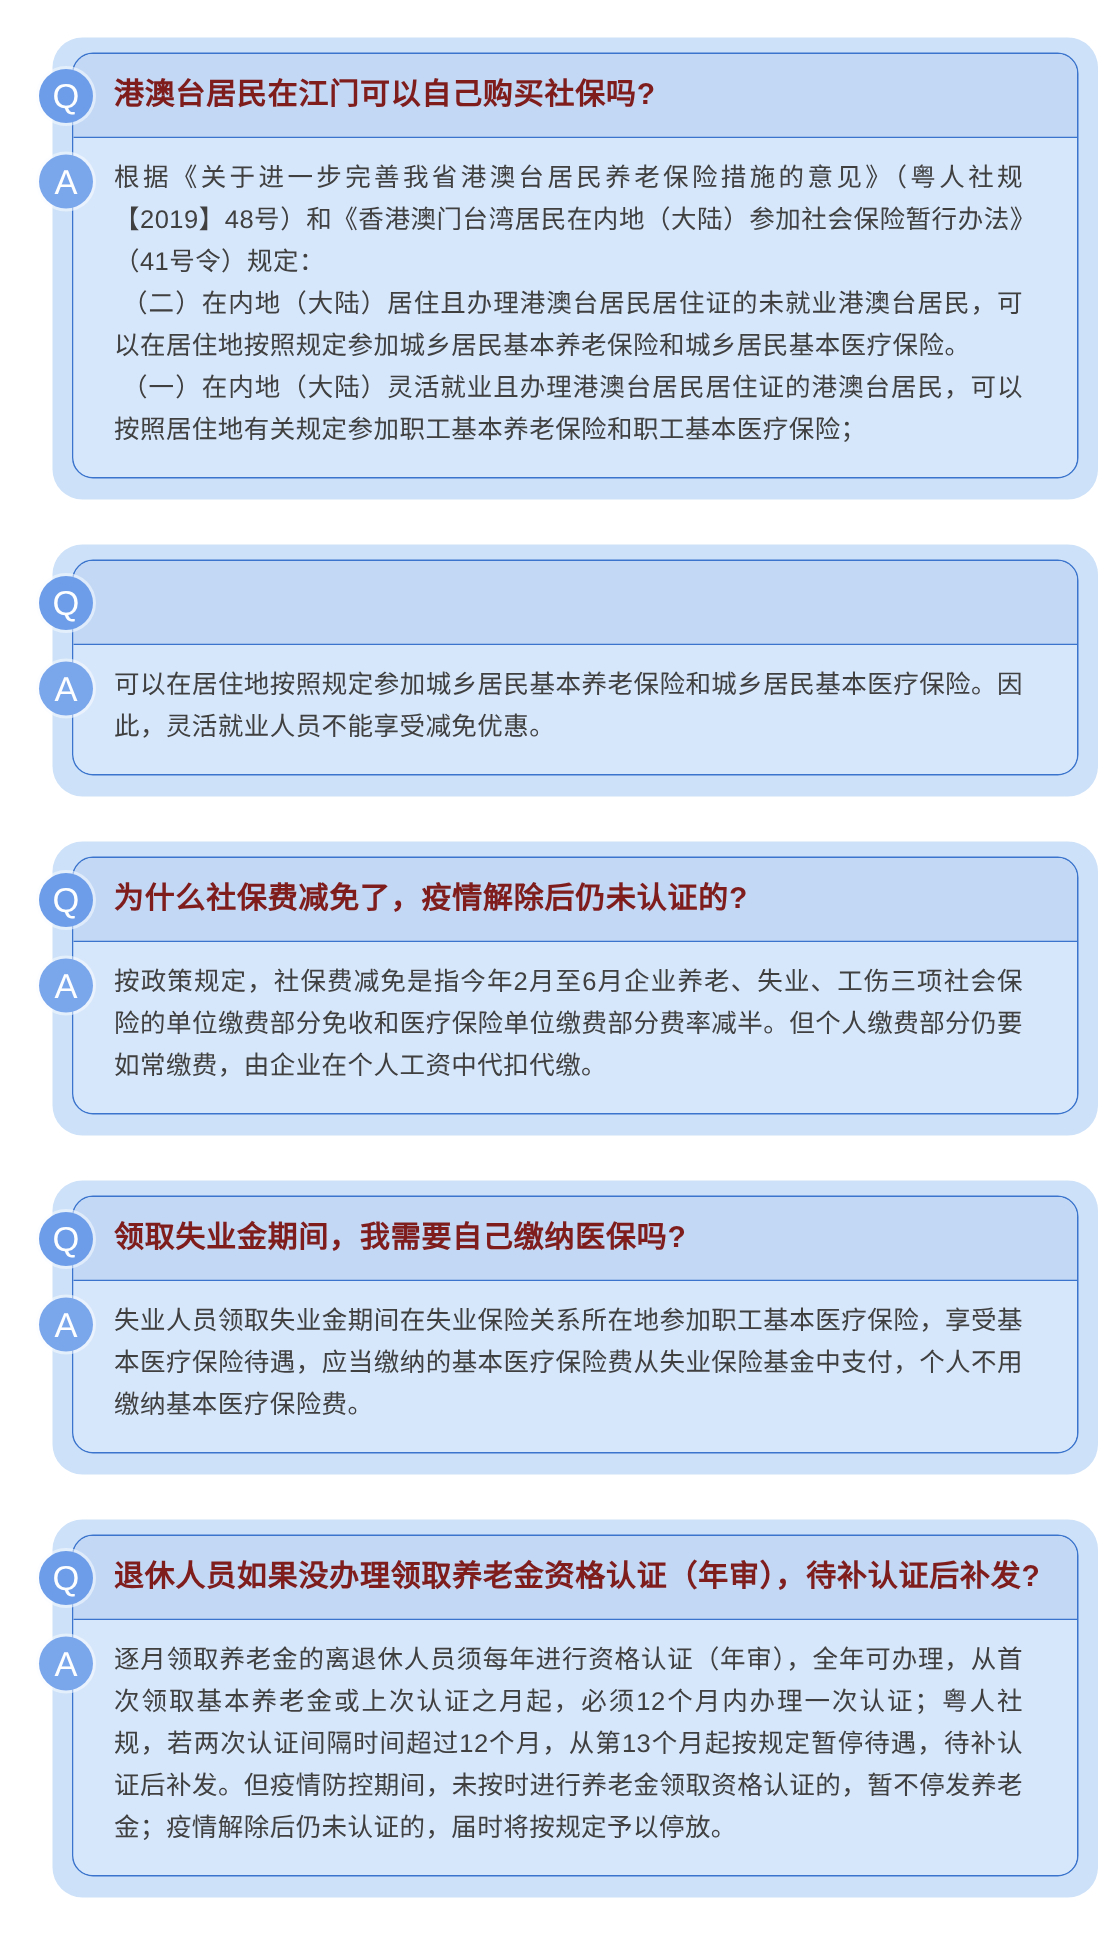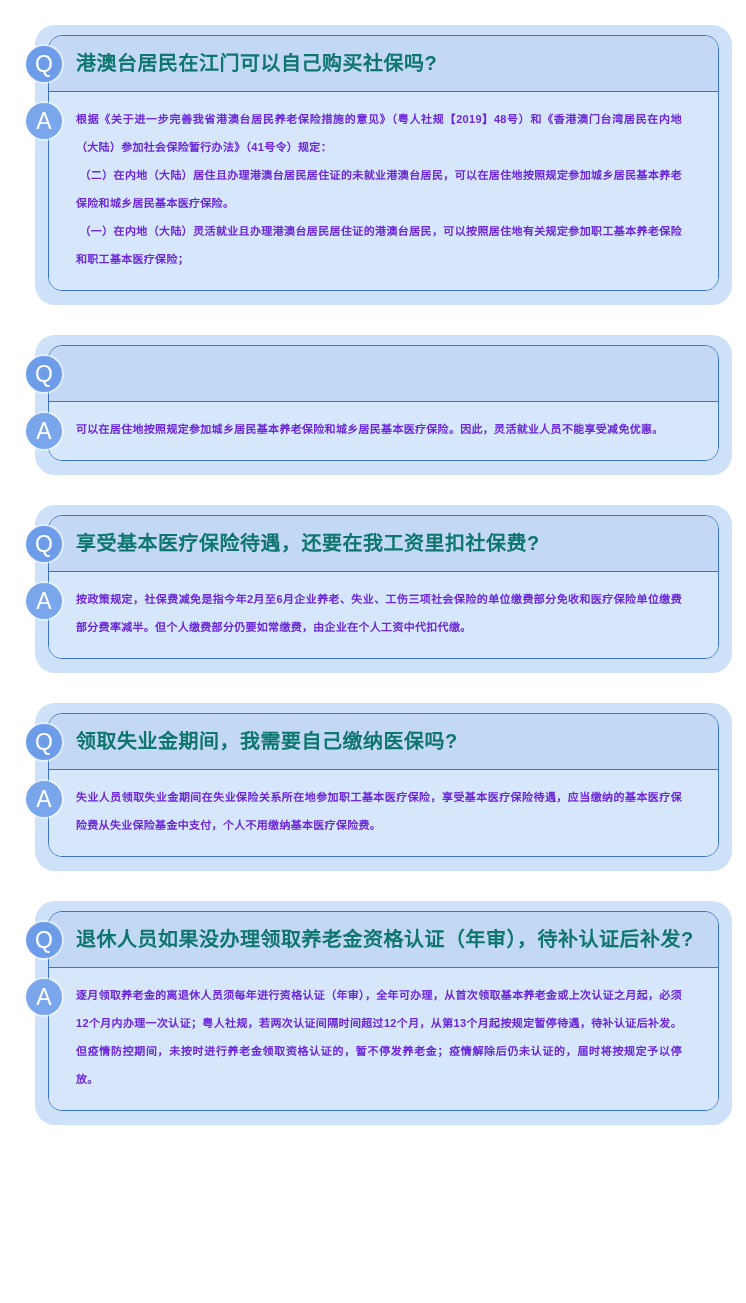--- a/index.html
+++ b/index.html
@@ -38,41 +38,40 @@
     align-items: center;
     min-height: 56px;
     background: #c2d8f5;
     border-bottom: 1.5px solid #3b74cc;
     border-radius: 13px 13px 0 0;
     padding: 8px 20px 8px 27px;
   }
   .question-text {
     font-size: 20px;
     font-weight: bold;
-    color: #0f766e;
+    color: #7f1d1d;
     line-height: 1.35;
     letter-spacing: 0.5px;
     text-align: right;
   }
 
   
   .answer-section {
     position: relative;
     background: #d7e7fb;
     border-radius: 0 0 13px 13px;
     padding: 13px 36px 17px 27px;
   }
   .answer-paragraph {
-    font-size: 11px;
+    font-size: 17px;
     line-height: 28px;
-    color: #6d28d9;
+    color: #404040;
     letter-spacing: 0.3px;
     white-space: pre-wrap;
     text-align: justify;
-    font-weight: bold;
   }
 
   
   .badge {
     position: absolute;
     left: -23px;
     width: 36px;
     height: 36px;
     border-radius: 50%;
     background: #6d9de8;
@@ -122,21 +121,21 @@
         <span class="badge a-badge">A</span>
         <p class="answer-paragraph">可以在居住地按照规定参加城乡居民基本养老保险和城乡居民基本医疗保险。因此，灵活就业人员不能享受减免优惠。</p>
       </div>
     </div>
   </section>
 
   <section class="qa-card">
     <div class="card-inner">
       <div class="question-row">
         <span class="badge q-badge">Q</span>
-        <div class="question-text">享受基本医疗保险待遇，还要在我工资里扣社保费?</div>
+        <div class="question-text">为什么社保费减免了，疫情解除后仍未认证的?</div>
       </div>
       <div class="answer-section">
         <span class="badge a-badge">A</span>
         <p class="answer-paragraph">按政策规定，社保费减免是指今年2月至6月企业养老、失业、工伤三项社会保险的单位缴费部分免收和医疗保险单位缴费部分费率减半。但个人缴费部分仍要如常缴费，由企业在个人工资中代扣代缴。</p>
       </div>
     </div>
   </section>
 
   <section class="qa-card">
     <div class="card-inner">

